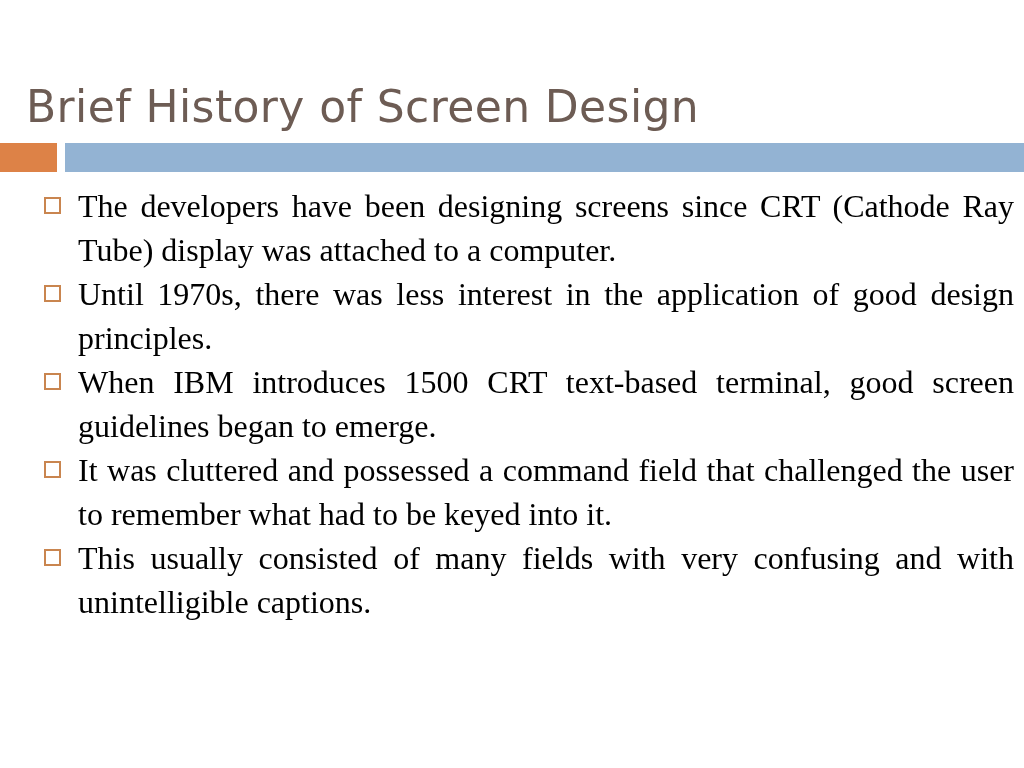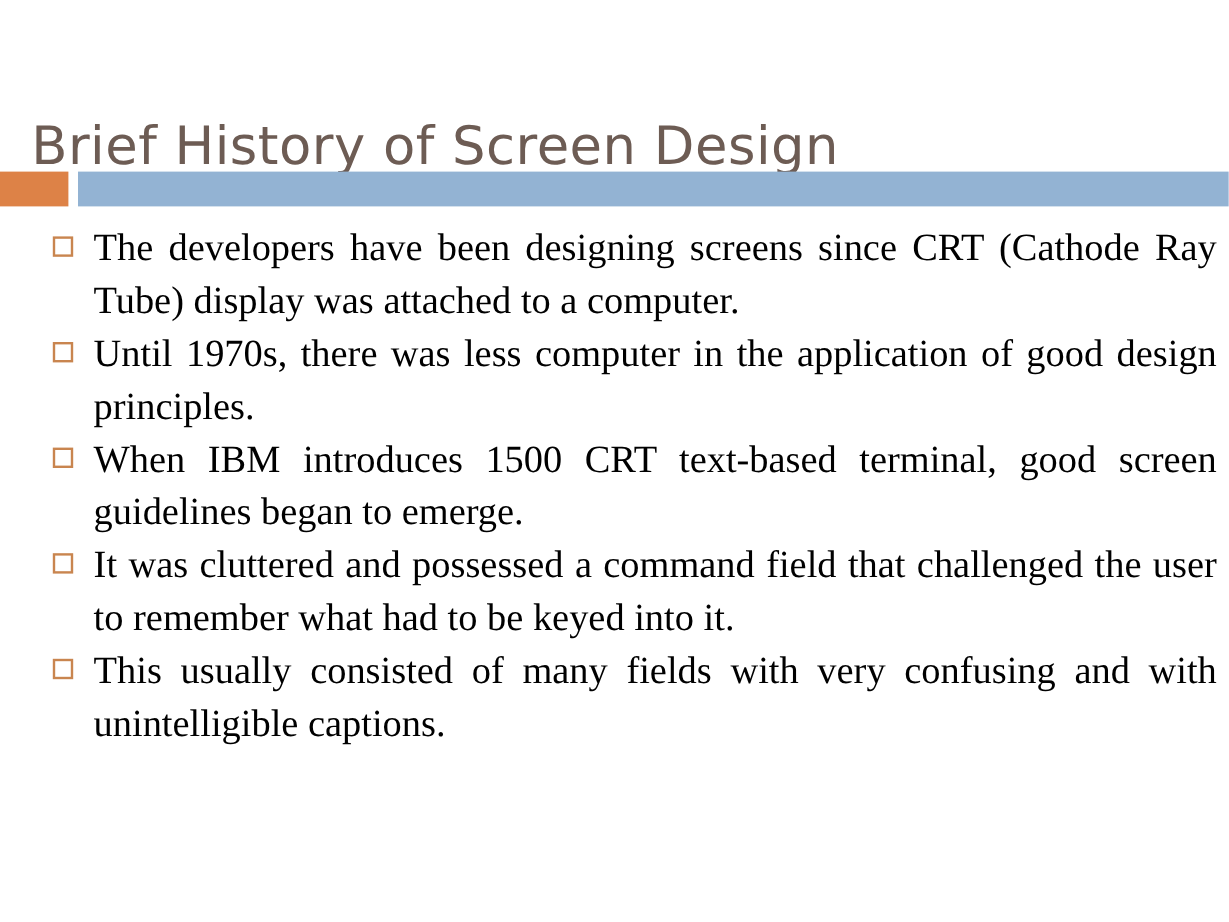--- a/index.html
+++ b/index.html
@@ -19,21 +19,21 @@
     position: relative;
     width: 1024px;
     height: 768px;
     background: #ffffff;
   }
 
   
   .slide-title {
     position: absolute;
     left: 26px;
-    top: 68px;
+    top: 52px;
     width: 960px;
     font-family: "DejaVu Sans", "Liberation Sans", sans-serif;
     font-size: 44px;
     font-weight: 400;
     line-height: 52px;
     letter-spacing: 0.4px;
     color: #6d5c54;
     white-space: nowrap;
   }
 
@@ -114,21 +114,21 @@
 
   <div class="body-list">
 
     <div class="bullet-row">
       <span class="bullet-marker"></span>
       <span class="bullet-text">The developers have been designing screens since CRT (Cathode Ray Tube) display was attached to a computer.</span>
     </div>
 
     <div class="bullet-row">
       <span class="bullet-marker"></span>
-      <span class="bullet-text">Until 1970s, there was less computer in the application of good design principles.</span>
+      <span class="bullet-text">Until 1970s, there was less interest in the application of good design principles.</span>
     </div>
 
     <div class="bullet-row">
       <span class="bullet-marker"></span>
       <span class="bullet-text">When IBM introduces 1500 CRT text-based terminal, good screen guidelines began to emerge.</span>
     </div>
 
     <div class="bullet-row">
       <span class="bullet-marker"></span>
       <span class="bullet-text">It was cluttered and possessed a command field that challenged the user to remember what had to be keyed into it.</span>

